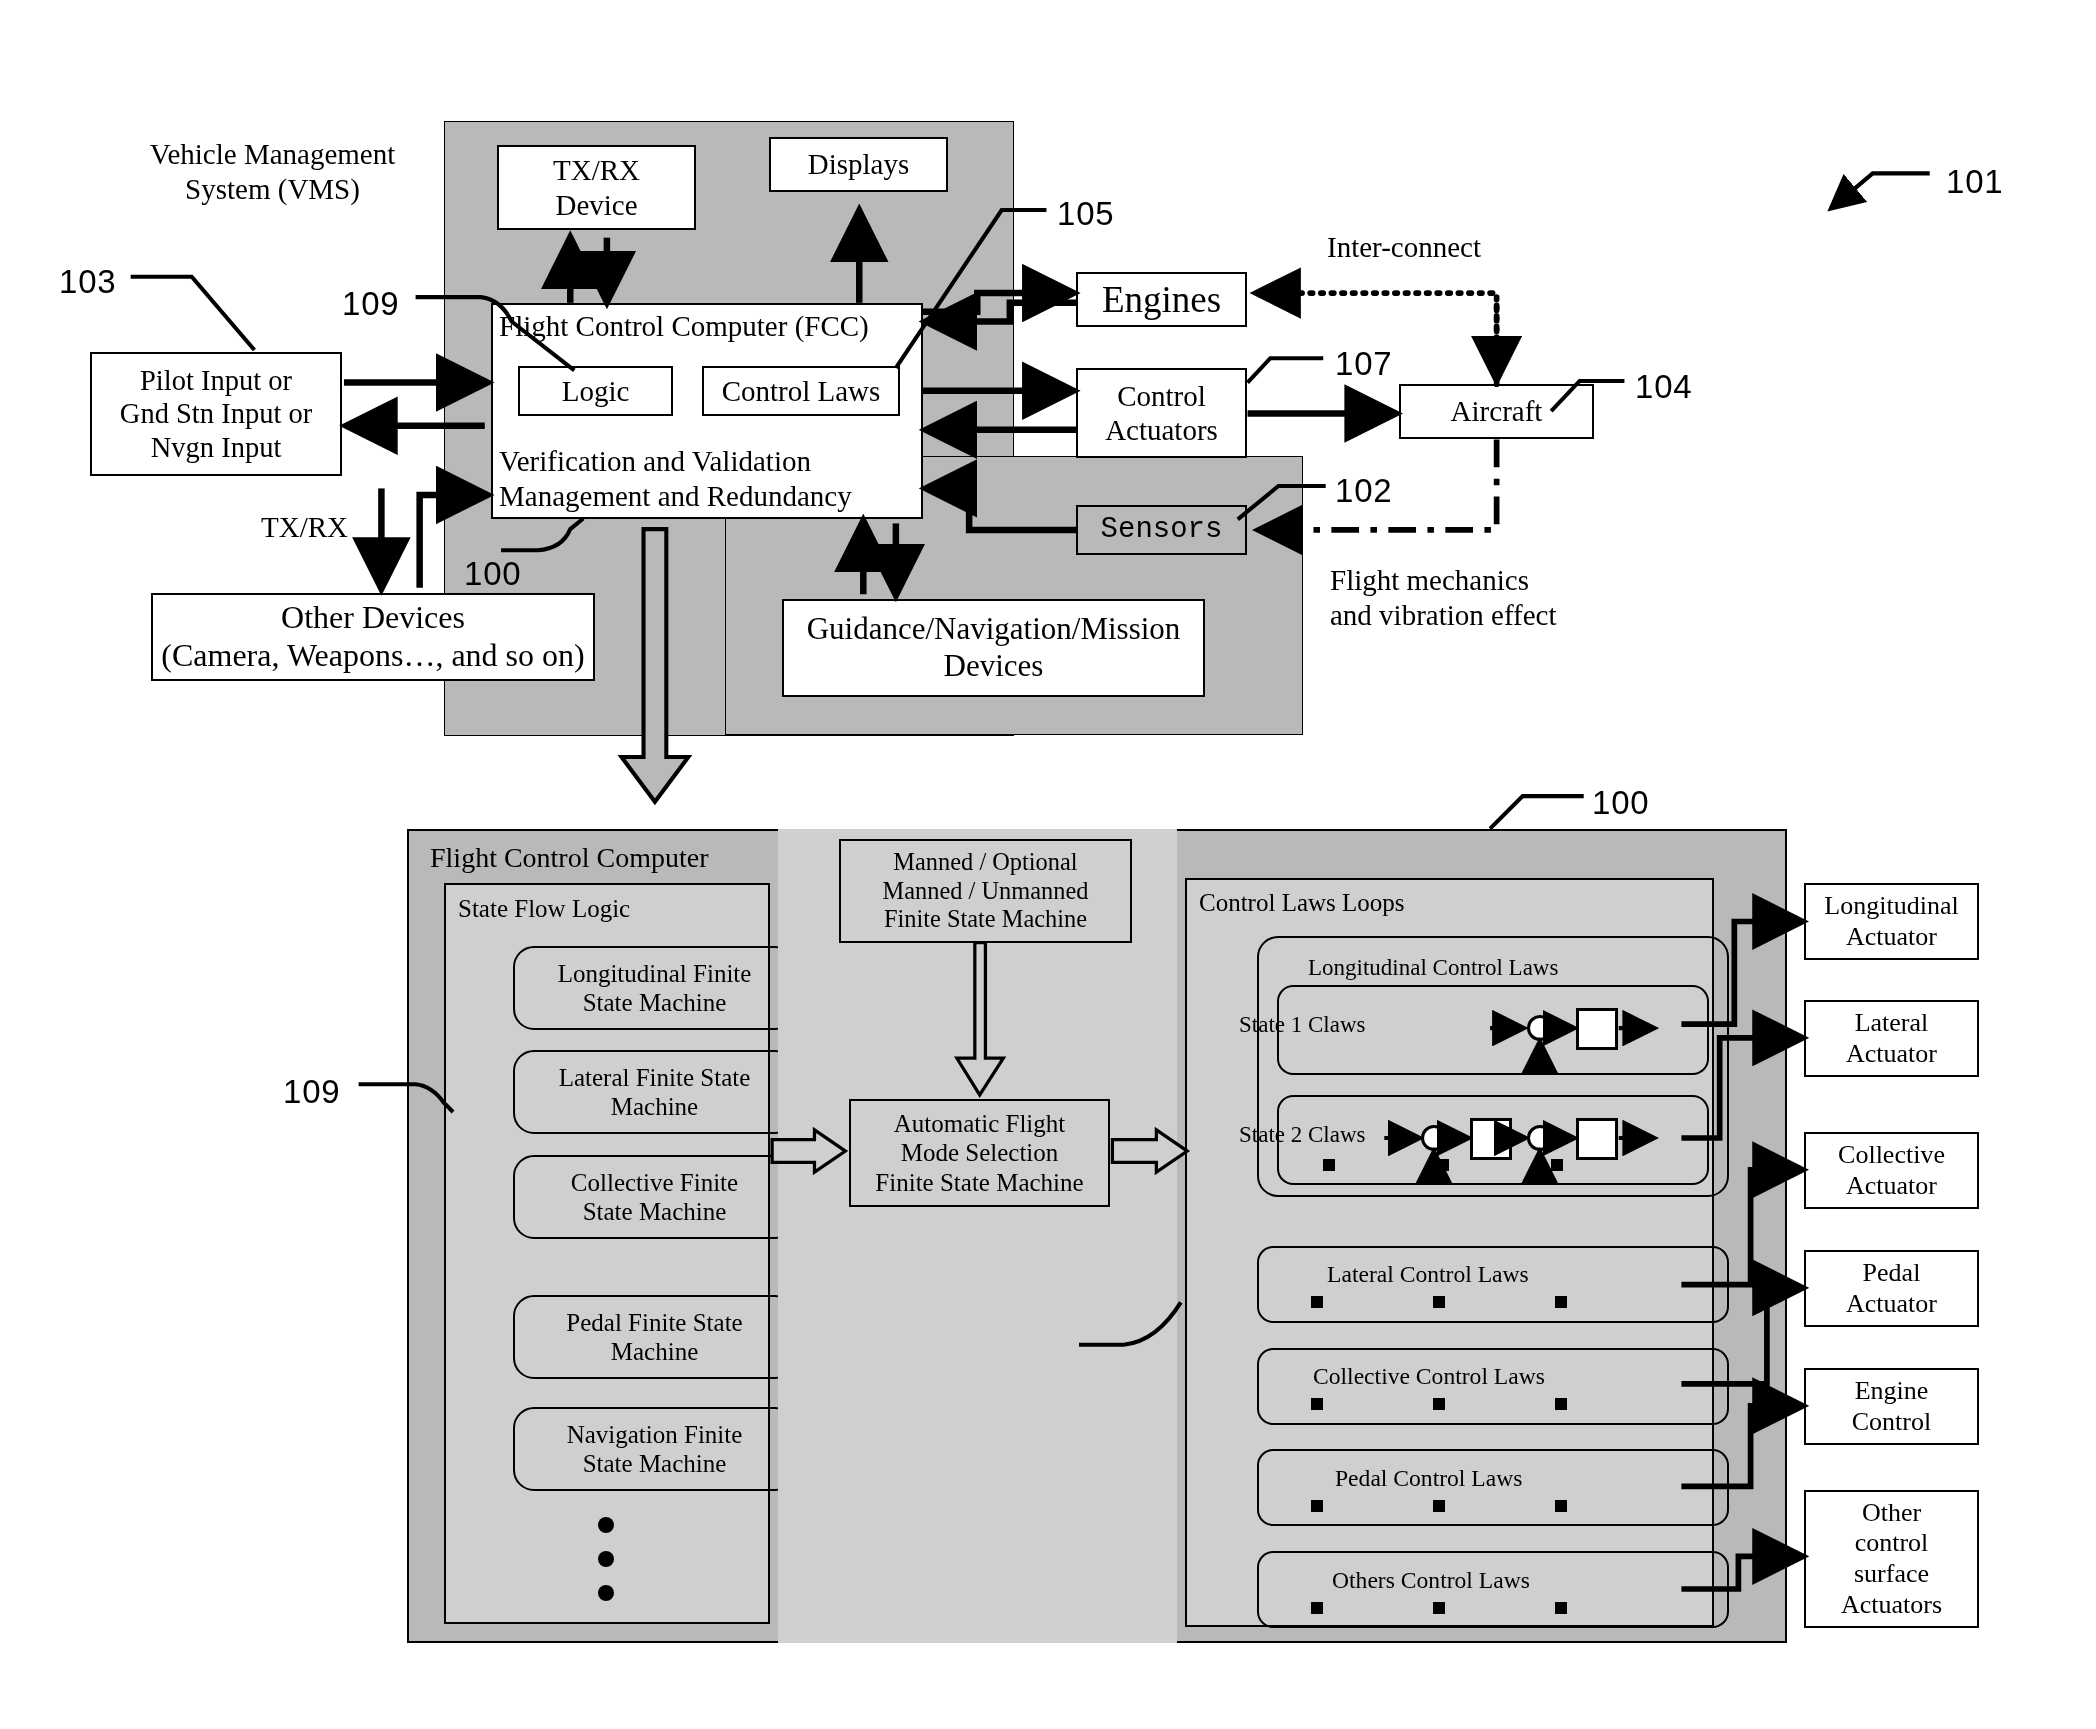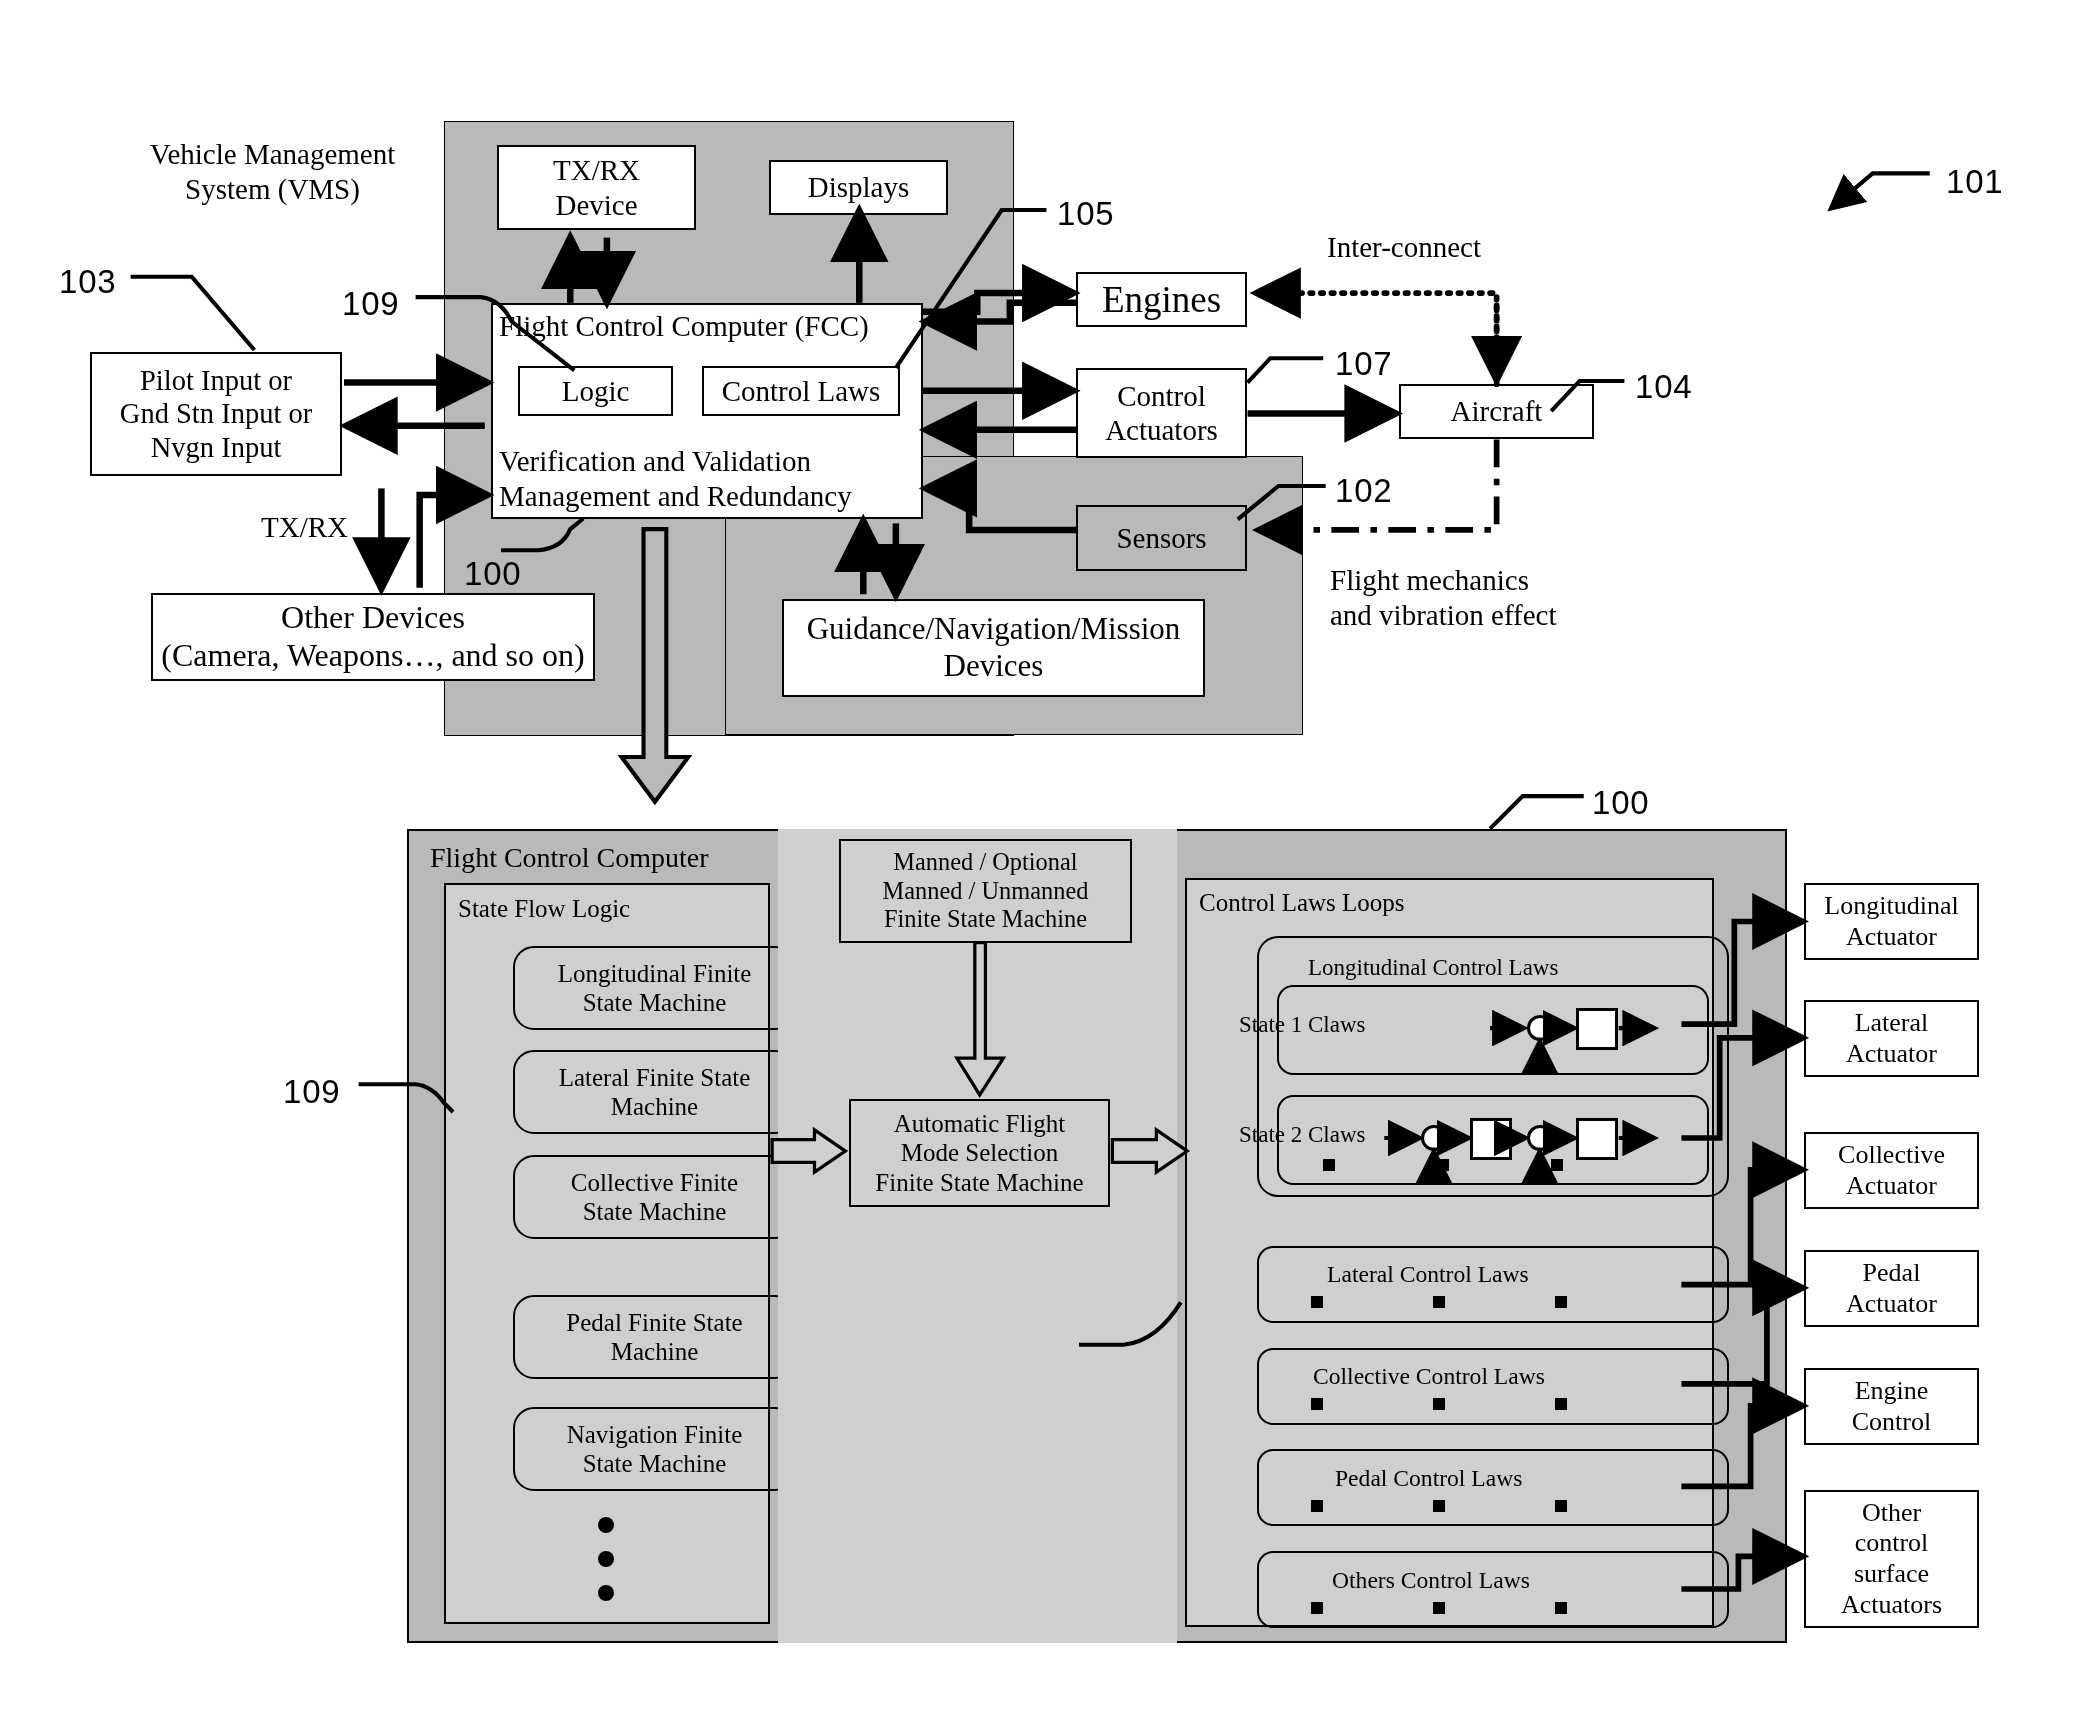--- a/index.html
+++ b/index.html
@@ -121,21 +121,21 @@
 
   <div class="ref" style="left:1335px;top:472px;">102</div>
 
   <div class="ref" style="left:464px;top:555px;">100</div>
 
   <div class="box" style="left:497px;top:145px;width:199px;height:85px;font-size:29px;">
     <span style="white-space:pre-line;">TX/RX
 Device</span>
   </div>
 
-  <div class="box" style="left:769px;top:160px;width:179px;height:55px;font-size:29px;">
+  <div class="box" style="left:769px;top:137px;width:179px;height:55px;font-size:29px;">
     <span>Displays</span>
   </div>
 
   <div class="box" style="left:491px;top:303px;width:432px;height:216px;background:#fff;display:block;"></div>
   <div class="plain" style="left:499px;top:309px;font-size:29px;">Flight Control Computer (FCC)</div>
 
   <div class="box" style="left:518px;top:366px;width:155px;height:50px;font-size:29px;">
     <span>Logic</span>
   </div>
 
@@ -166,21 +166,21 @@
 
   <div class="box" style="left:1076px;top:272px;width:171px;height:55px;font-size:37px;">
     <span>Engines</span>
   </div>
 
   <div class="box" style="left:1076px;top:368px;width:171px;height:90px;font-size:29px;">
     <span style="white-space:pre-line;">Control
 Actuators</span>
   </div>
 
-  <div class="box" style="left:1076px;top:505px;width:171px;height:66px;font-size:29px;background:#b9b9b9;">
+  <div class="box" style="left:1076px;top:505px;width:171px;height:50px;font-size:29px;background:#b9b9b9;font-family:Liberation Mono, monospace;">
     <span>Sensors</span>
   </div>
 
   <div class="box" style="left:1399px;top:384px;width:195px;height:55px;font-size:29px;">
     <span>Aircraft</span>
   </div>
 
   <div class="plain" style="left:1327px;top:230px;font-size:29px;">Inter-connect</div>
 
   <div class="plain" style="left:1330px;top:563px;font-size:29px;">Flight mechanics

